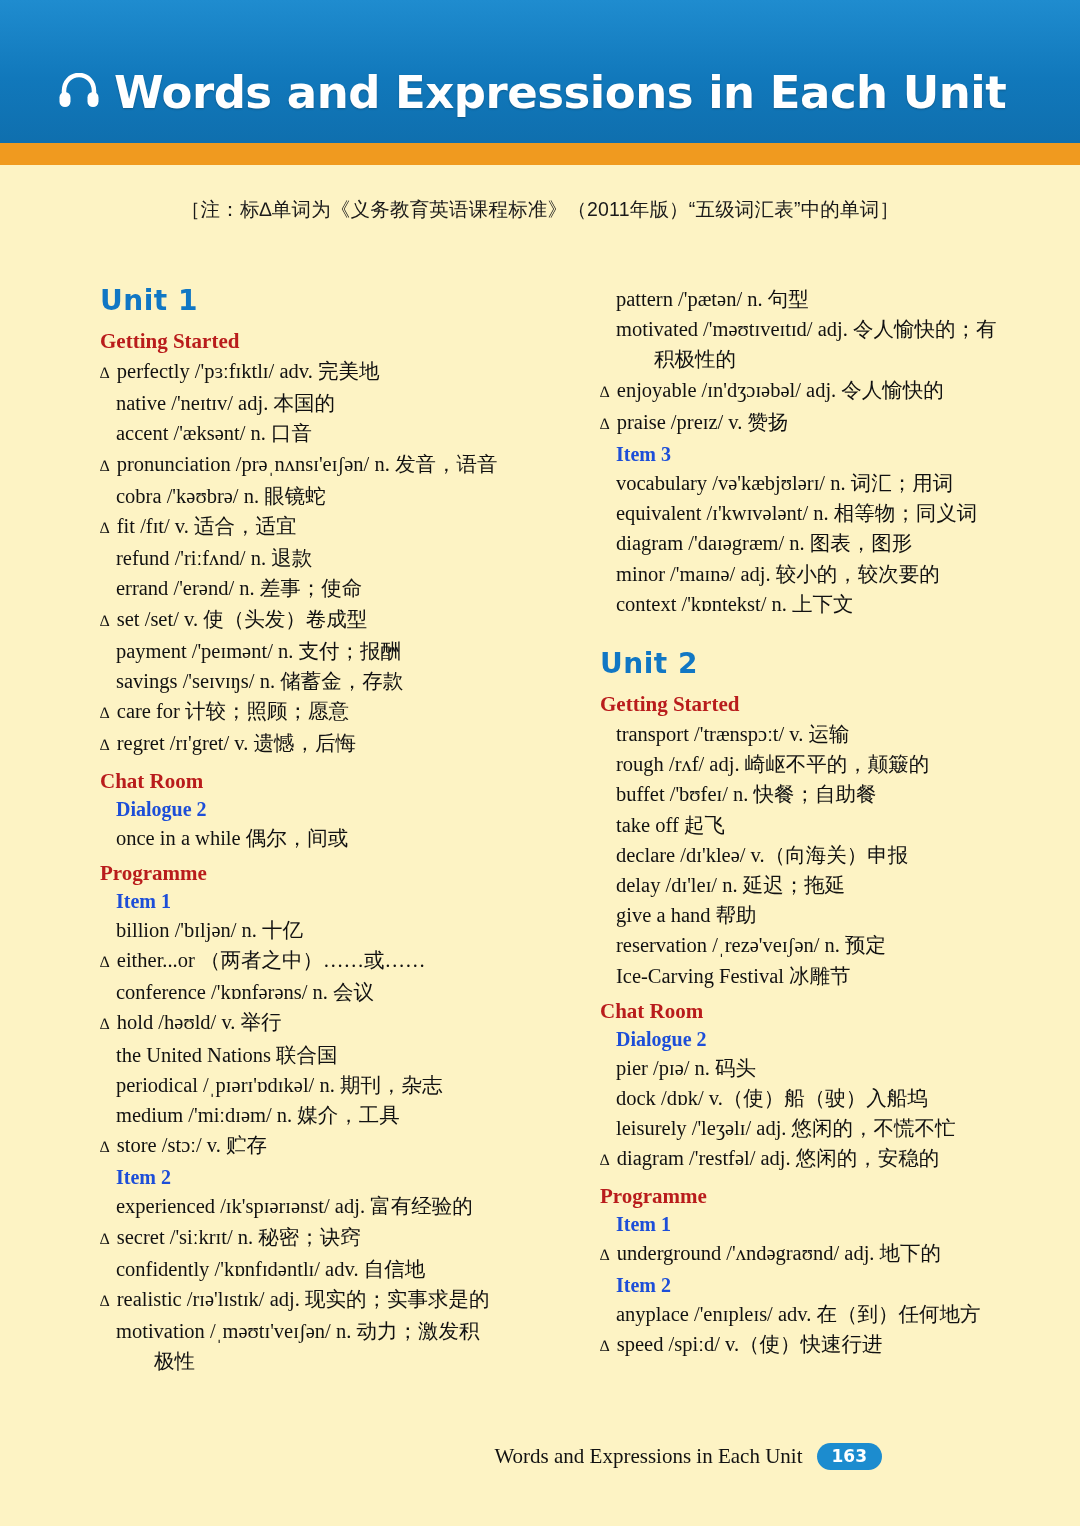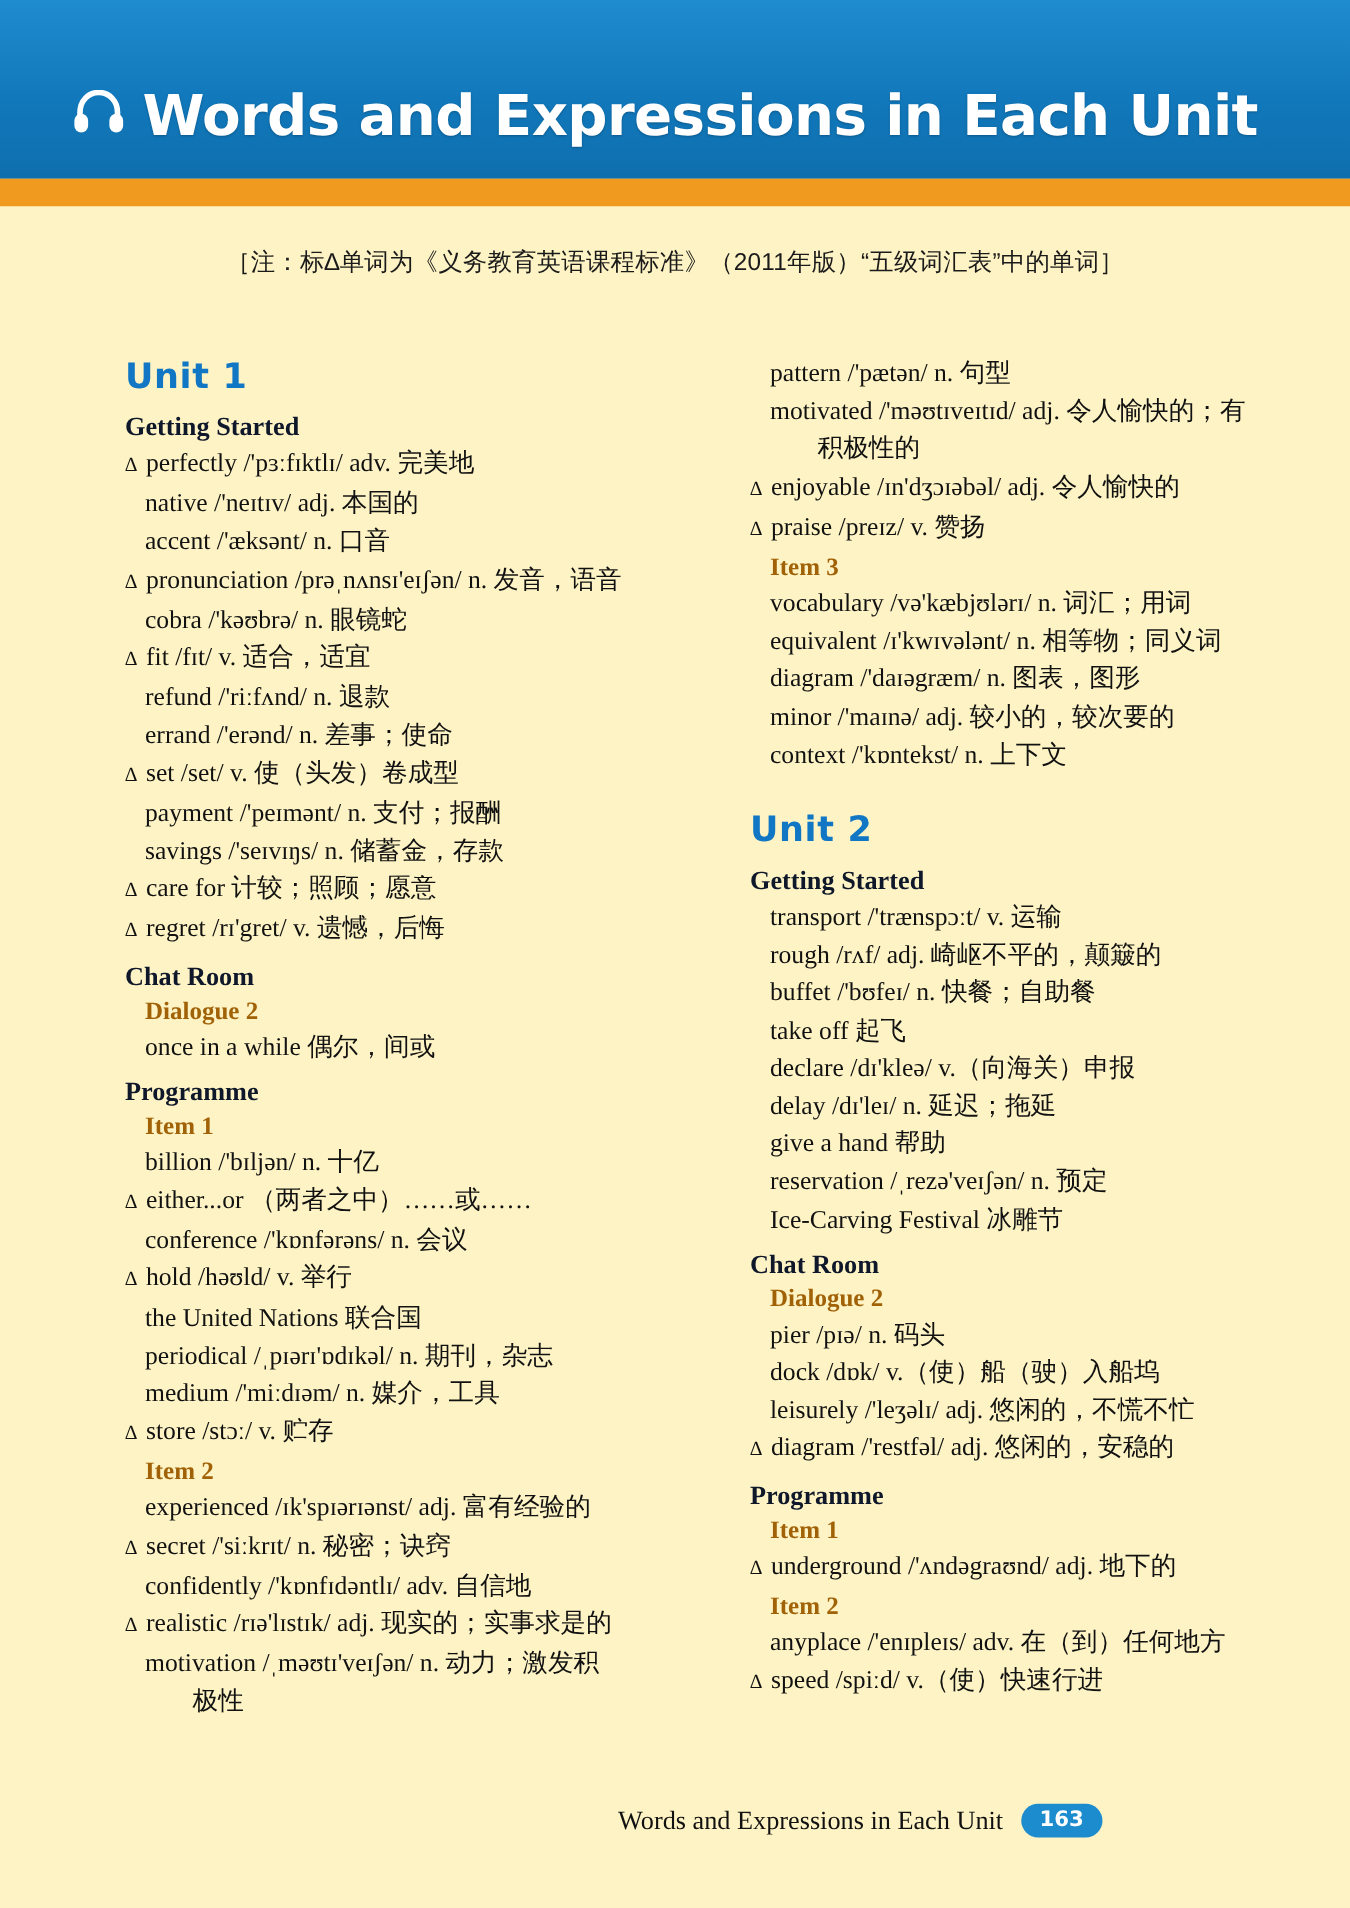--- a/index.html
+++ b/index.html
@@ -80,28 +80,28 @@
     font-family: "DejaVu Sans", sans-serif;
     font-weight: bold;
     font-size: 28px;
     color: #1177c4;
     letter-spacing: 0.5px;
     margin: 0 0 12px 0;
   }
   .section-head {
     font-family: "Liberation Serif", serif;
     font-size: 21px;
-    color: #0f172a;
+    color: #b91c1c;
     font-weight: bold;
     margin: 8px 0 2px 0;
   }
   .sub-head {
     font-family: "Liberation Serif", serif;
     font-size: 20px;
-    color: #a16207;
+    color: #1d4ed8;
     font-weight: bold;
     margin: 4px 0 2px 0;
     padding-left: 16px;
   }
   .entry {
     font-family: "Liberation Serif", serif;
     font-size: 20.5px;
     color: #111111;
     line-height: 30.2px;
     padding-left: 16px;

